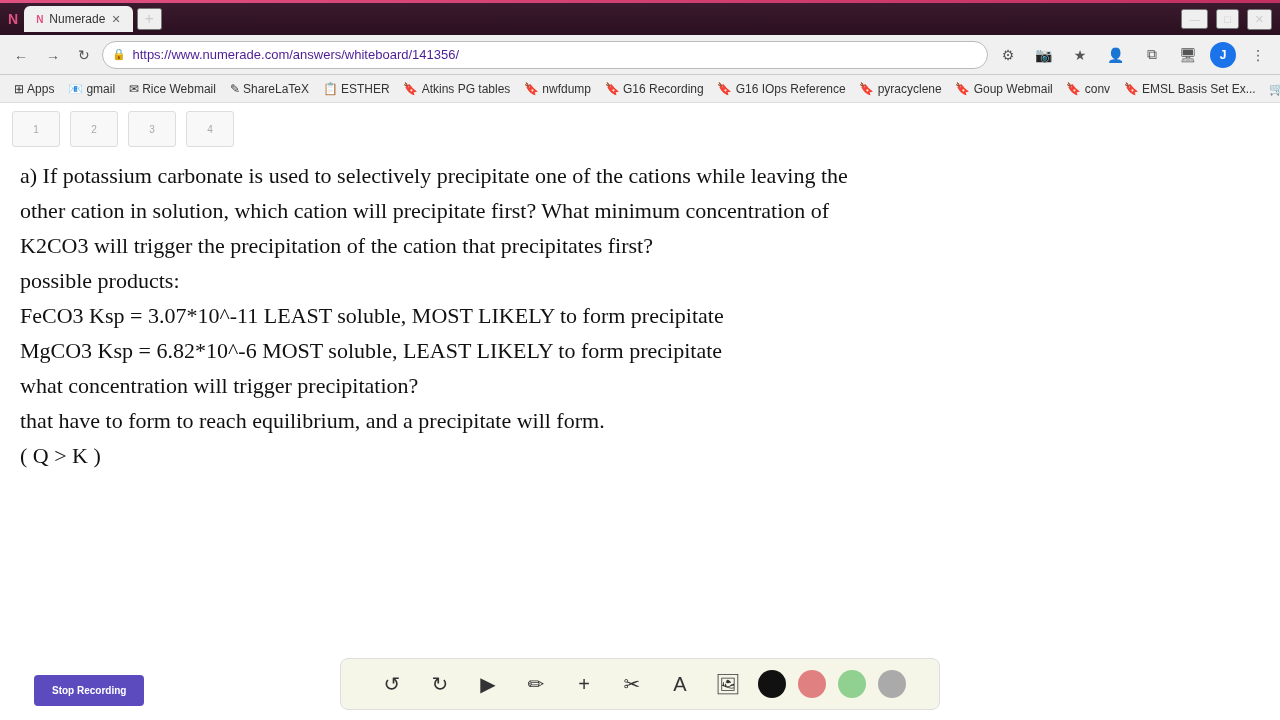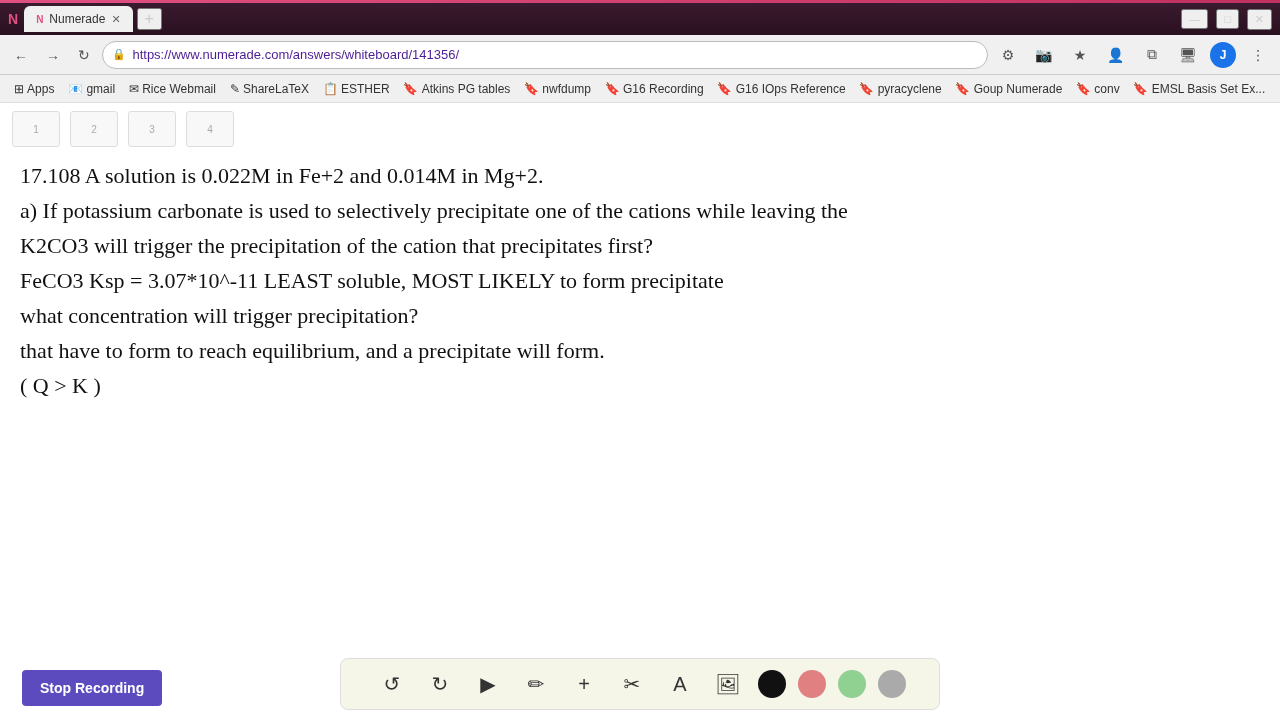--- a/index.html
+++ b/index.html
@@ -152,27 +152,27 @@
       height: 28px;
       border-radius: 50%;
       cursor: pointer;
       border: none;
     }
 
     
     .stop-recording-btn {
       position: absolute;
       bottom: 14px;
-      left: 22px;
+      left: 34px;
       background: #5c4bbf;
       color: white;
       border: none;
       border-radius: 4px;
       padding: 10px 18px;
-      font-size: 14px;
+      font-size: 10px;
       font-weight: 600;
       cursor: pointer;
     }
 
     
     .top-accent {
       height: 3px;
       background: linear-gradient(to right, #e05080, #c03060);
     }
   </style>
@@ -226,21 +226,21 @@
     <span class="bookmark-item">⊞ <span>Apps</span></span>
     <span class="bookmark-item">📧 <span>gmail</span></span>
     <span class="bookmark-item">✉ <span>Rice Webmail</span></span>
     <span class="bookmark-item">✎ <span>ShareLaTeX</span></span>
     <span class="bookmark-item">📋 <span>ESTHER</span></span>
     <span class="bookmark-item">🔖 <span>Atkins PG tables</span></span>
     <span class="bookmark-item">🔖 <span>nwfdump</span></span>
     <span class="bookmark-item">🔖 <span>G16 Recording</span></span>
     <span class="bookmark-item">🔖 <span>G16 IOps Reference</span></span>
     <span class="bookmark-item">🔖 <span>pyracyclene</span></span>
-    <span class="bookmark-item">🔖 <span>Goup Numerade</span></span>
+    <span class="bookmark-item">🔖 <span>Goup Webmail</span></span>
     <span class="bookmark-item">🔖 <span>conv</span></span>
     <span class="bookmark-item">🔖 <span>EMSL Basis Set Ex...</span></span>
     <span class="bookmark-item">🛒 </span>
 
   </div>
 
   <div class="page-content">
 
     <div class="thumbnails-row">
       <div class="thumb">
@@ -251,24 +251,26 @@
         </div>
       <div class="thumb">
           <span>3</span>
         </div>
       <div class="thumb">
           <span>4</span>
         </div>
     </div>
 
     <div class="whiteboard-content">
-      <div class="content-line">17.108  A solution is 0.022M in Fe+2 and 0.014M in Mg+2.</div>
       <div class="content-line">a) If potassium carbonate is used to selectively precipitate one of the cations while leaving the</div>
+      <div class="content-line">other cation in solution, which cation will precipitate first?  What minimum concentration of</div>
       <div class="content-line">K2CO3 will trigger the precipitation of the cation that precipitates first?</div>
+      <div class="content-line">possible products:</div>
       <div class="content-line">FeCO3     Ksp = 3.07*10^-11 LEAST soluble, MOST LIKELY  to form precipitate</div>
+      <div class="content-line">MgCO3   Ksp = 6.82*10^-6   MOST  soluble, LEAST LIKELY to form precipitate</div>
       <div class="content-line">what concentration will trigger precipitation?</div>
       <div class="content-line">that have to form to reach equilibrium, and a precipitate will form.</div>
       <div class="content-line">( Q &gt; K )</div>
     </div>
 
     <button class="stop-recording-btn">Stop Recording</button>
 
     <div class="bottom-toolbar">
       <button class="tool-btn">↺</button>
       <button class="tool-btn">↻</button>

